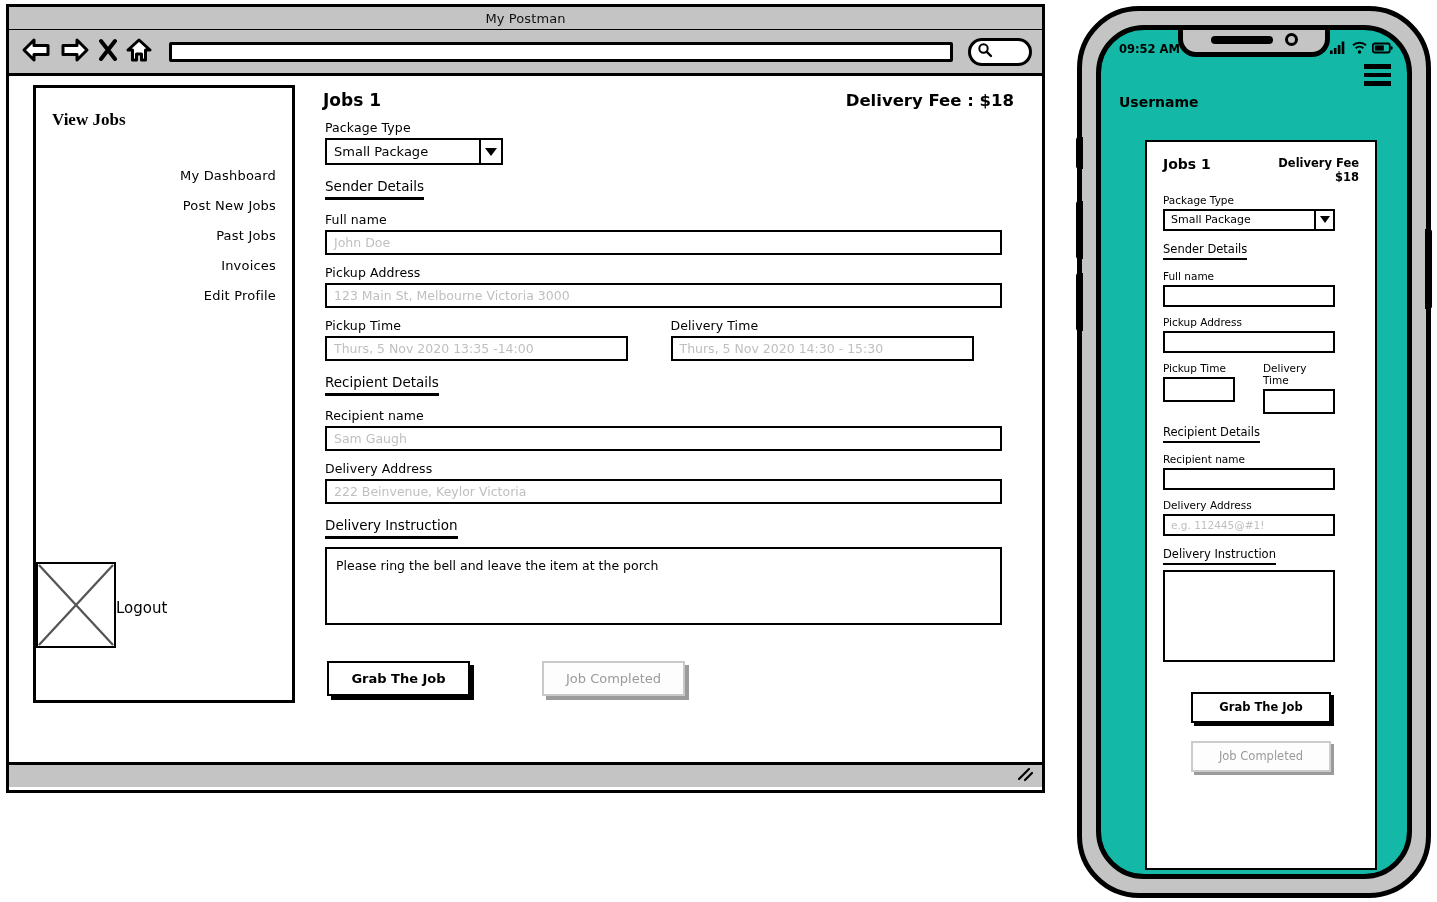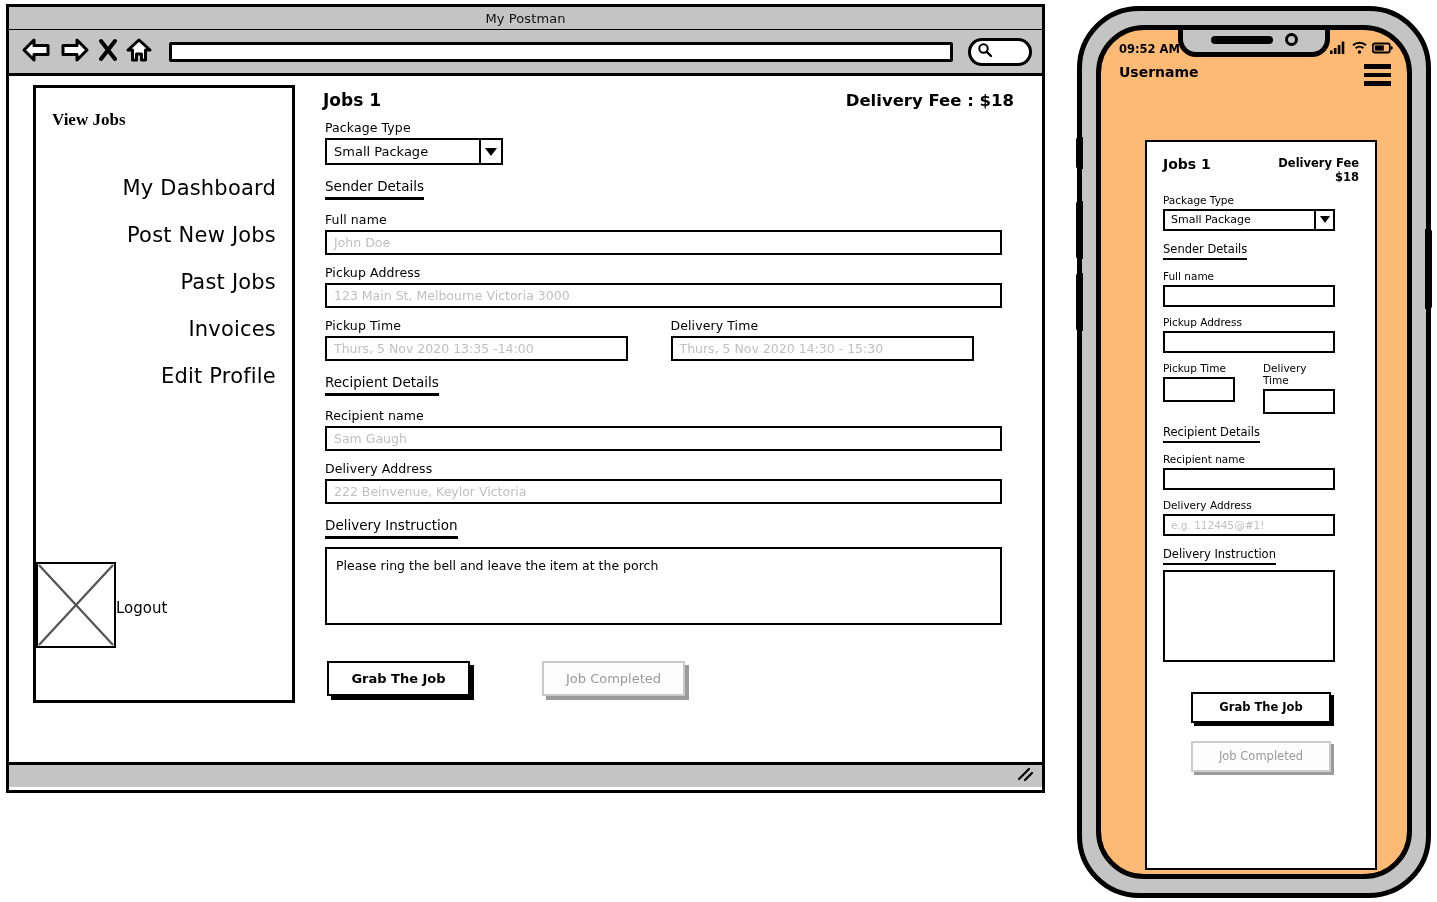--- a/index.html
+++ b/index.html
@@ -78,23 +78,22 @@
   .sidebar-title {
     position: absolute; left: 16px; top: 22px;
     font-size: 17px; font-weight: bold; color: #000; font-family: Liberation Serif, serif;
   }
   .sidebar-nav {
     position: absolute; left: 0; top: 80px; right: 16px;
     display: flex; flex-direction: column; align-items: flex-end;
     gap: 15px;
   }
   .sidebar-nav-item {
-    font-size: 21px; color: #000; cursor: pointer;
+    font-size: 13px; color: #000; cursor: pointer;
     letter-spacing: .2px;
-    margin-top: 8px;
   }
   .logout-wrap {
     position: absolute; left: 0; right: 0; bottom: 52px;
     display: flex; flex-direction: row; align-items: center;
   }
   .logout-box {
     width: 80px; height: 86px;
     border: 2px solid #000;
     background: #fff;
     position: relative;
@@ -188,21 +187,21 @@
     position: absolute; left: 1077px; top: 6px;
     width: 354px; height: 892px;
     border: 5px solid #000;
     border-radius: 62px;
     background: #c4c4c4;
   }
   .phone-inner {
     position: absolute; left: 14px; top: 14px; right: 14px; bottom: 14px;
     border: 5px solid #000;
     border-radius: 48px;
-    background: #fdba74;
+    background: #14b8a6;
     overflow: hidden;
   }
   .phone-notch {
     position: absolute; left: 50%; top: -3px;
     transform: translateX(-50%);
     width: 152px; height: 30px;
     background: #c4c4c4;
     border: 5px solid #000;
     border-top: 0;
     border-radius: 0 0 18px 18px;
@@ -221,21 +220,21 @@
     position: relative; height: 32px;
     display: flex; align-items: center; justify-content: space-between;
     padding: 6px 14px 0 18px;
     font-size: 11.5px; font-weight: bold; color: #000;
   }
   .status-right { display: flex; align-items: center; gap: 5px; }
   .phone-userrow {
     display: flex; align-items: flex-start; justify-content: space-between;
     padding: 2px 16px 0 18px;
   }
-  .phone-username { font-size: 14px; font-weight: bold; color: #000; }
+  .phone-username { font-size: 14px; font-weight: bold; color: #000; margin-top: 30px; }
   .hamburger { display: flex; flex-direction: column; gap: 4px; cursor: pointer; }
   .hamburger span { display: block; width: 27px; height: 4.5px; background: #000; }
 
   .phone-card {
     position: absolute; left: 44px; top: 110px;
     width: 232px; height: 730px;
     border: 2px solid #000; background: #fff;
     padding: 14px 16px 0 16px;
   }
   .pc-head { display: flex; justify-content: space-between; align-items: flex-start; }

